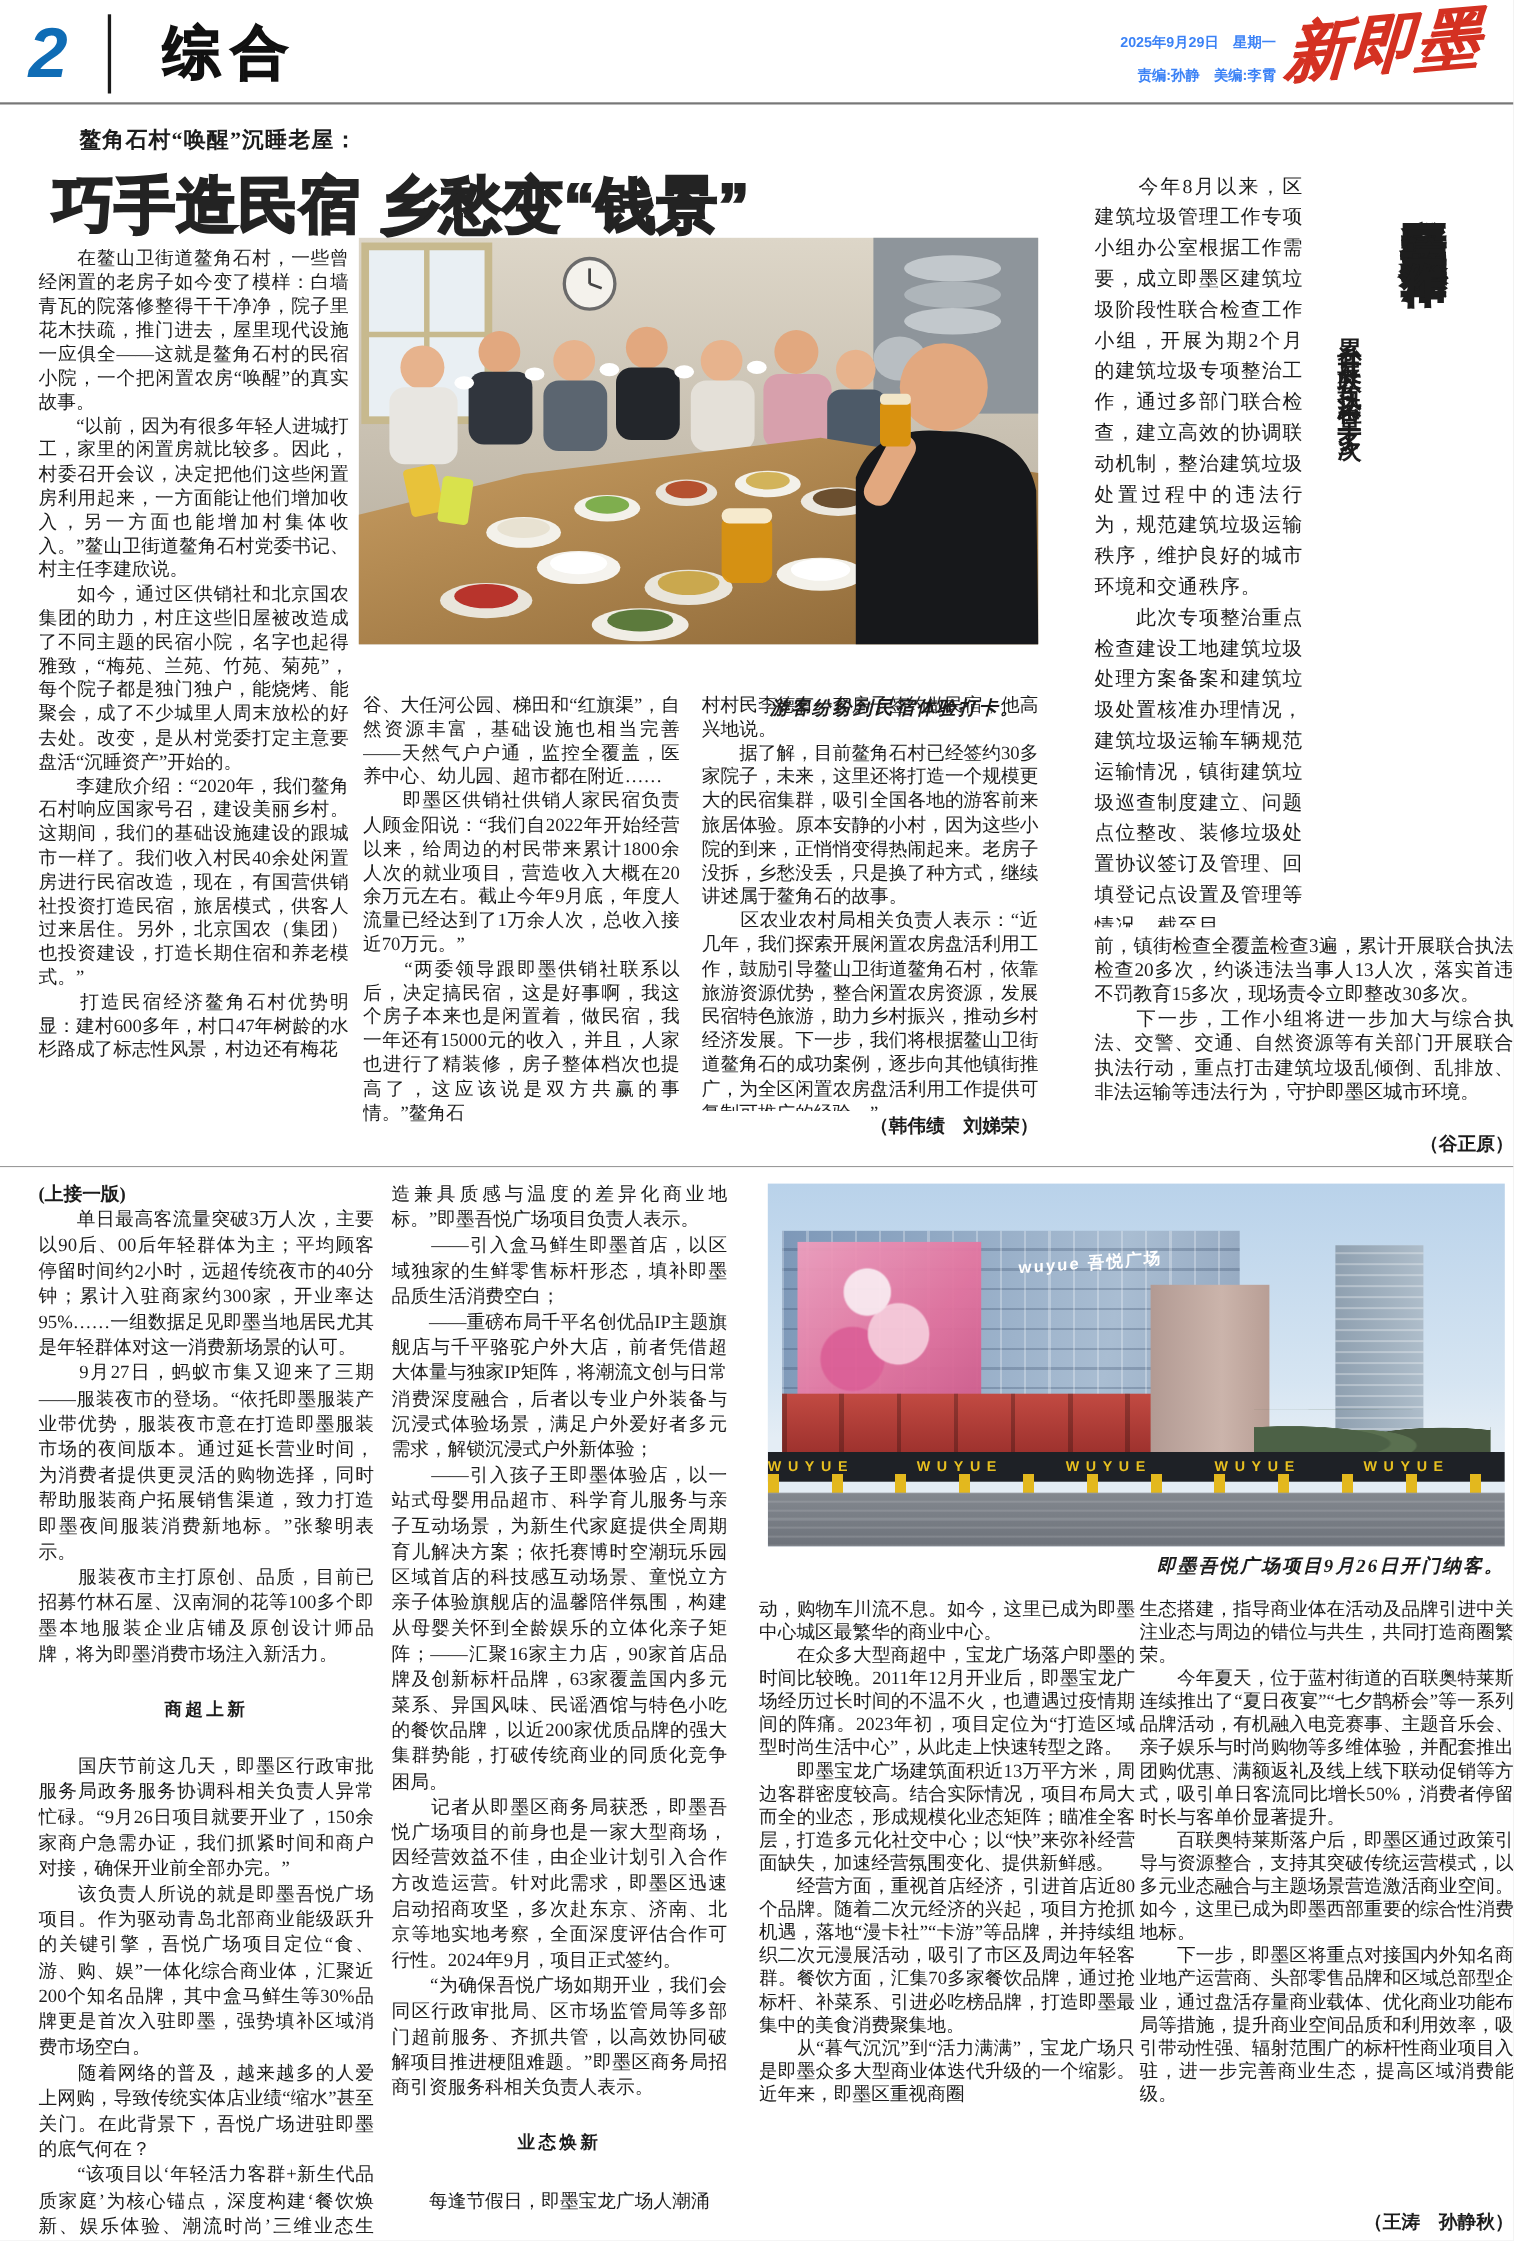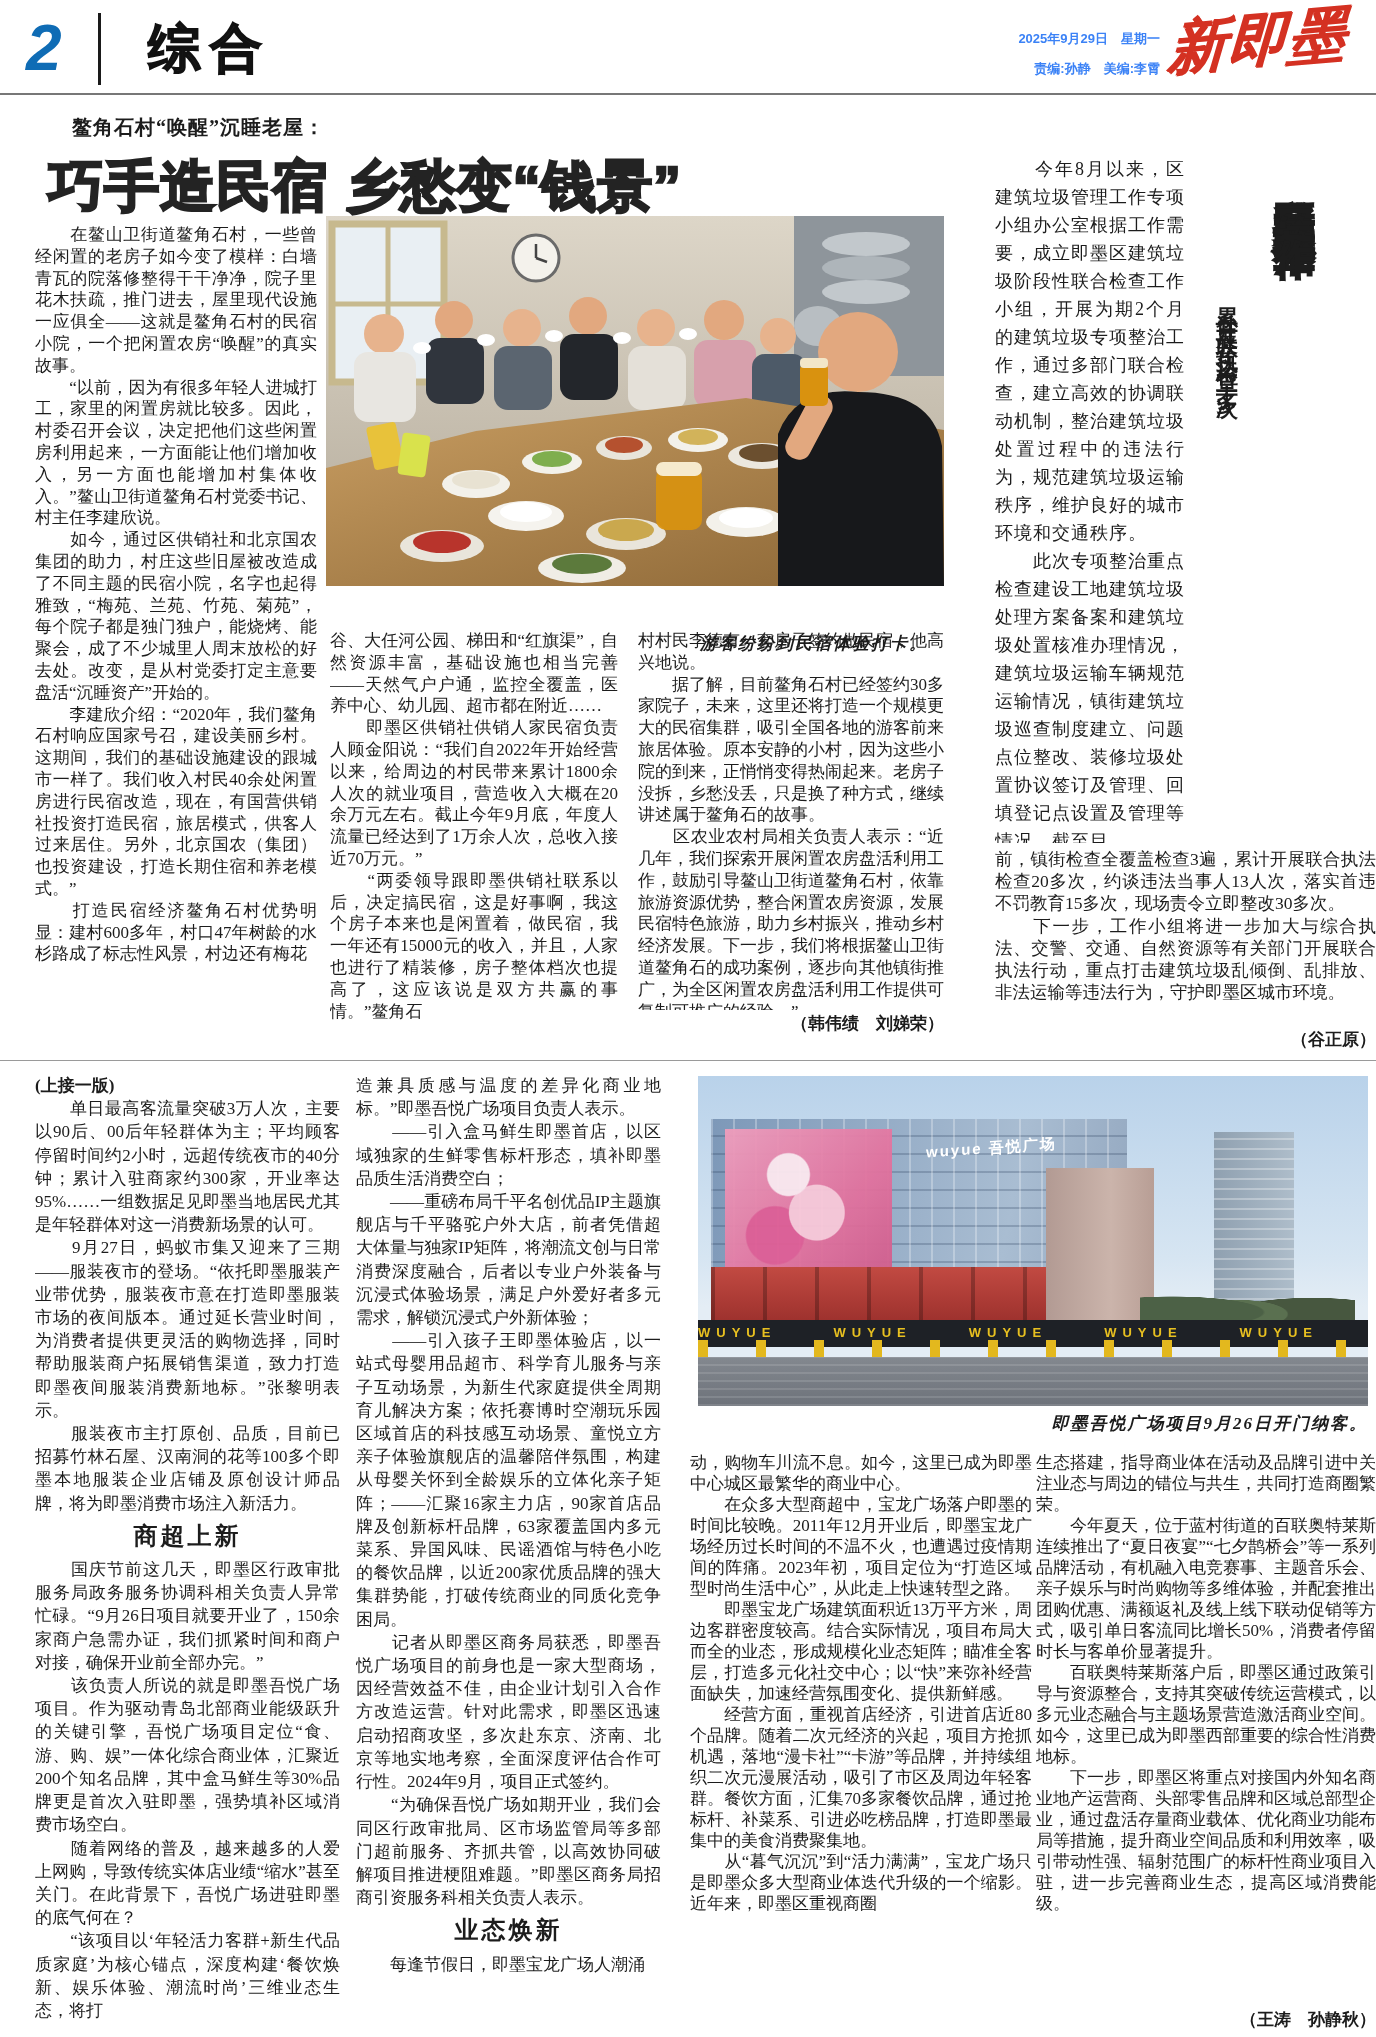--- a/index.html
+++ b/index.html
@@ -30,22 +30,22 @@
   .wcol p{margin:0;}
   .vhead{writing-mode:vertical-rl;font-family:"Liberation Sans","DejaVu Sans",sans-serif;
          font-weight:900;font-size:41px;letter-spacing:3px;-webkit-text-stroke:1.8px #1d1d1d;color:#1d1d1d;}
   .vsub{writing-mode:vertical-rl;font-weight:bold;font-size:22px;letter-spacing:7px;}
   .wtail{font-size:17.5px;line-height:22.2px;text-align:justify;overflow:hidden;}
   .wtail p{margin:0;}
   
   .bcol{font-size:17px;line-height:23.2px;text-align:justify;overflow:hidden;}
   .bcol p{margin:0;}
   .bcol p.lead{font-weight:bold;}
-  .subhead{font-family:Liberation Serif, serif;font-weight:900;font-size:24px;
-           text-align:center;letter-spacing:3px;margin:10px 0 !important;}
+  .subhead{font-family:Liberation Serif, serif;font-weight:900;font-size:16px;
+           text-align:center;letter-spacing:3px;margin:28px 0 !important;}
   .ccol{font-size:17px;line-height:21px;text-align:justify;overflow:hidden;}
   .ccol p{margin:0;}
   .divider{background:#9a9a9a;height:1px;}
   
   .p2{overflow:hidden;background:linear-gradient(#b9d2ea 0%,#d6e5f2 55%,#e4edf5 70%);}
   .p2 .bldg{position:absolute;left:2%;top:13%;width:62%;height:60%;
       background:
         repeating-linear-gradient(90deg,rgba(255,255,255,.28) 0 2px,rgba(0,0,0,0) 2px 22px),
         repeating-linear-gradient(0deg,rgba(40,60,90,.25) 0 2px,rgba(0,0,0,0) 2px 18px),
         linear-gradient(100deg,#7d98b8,#a9bdd2 70%,#93a7bf);}

